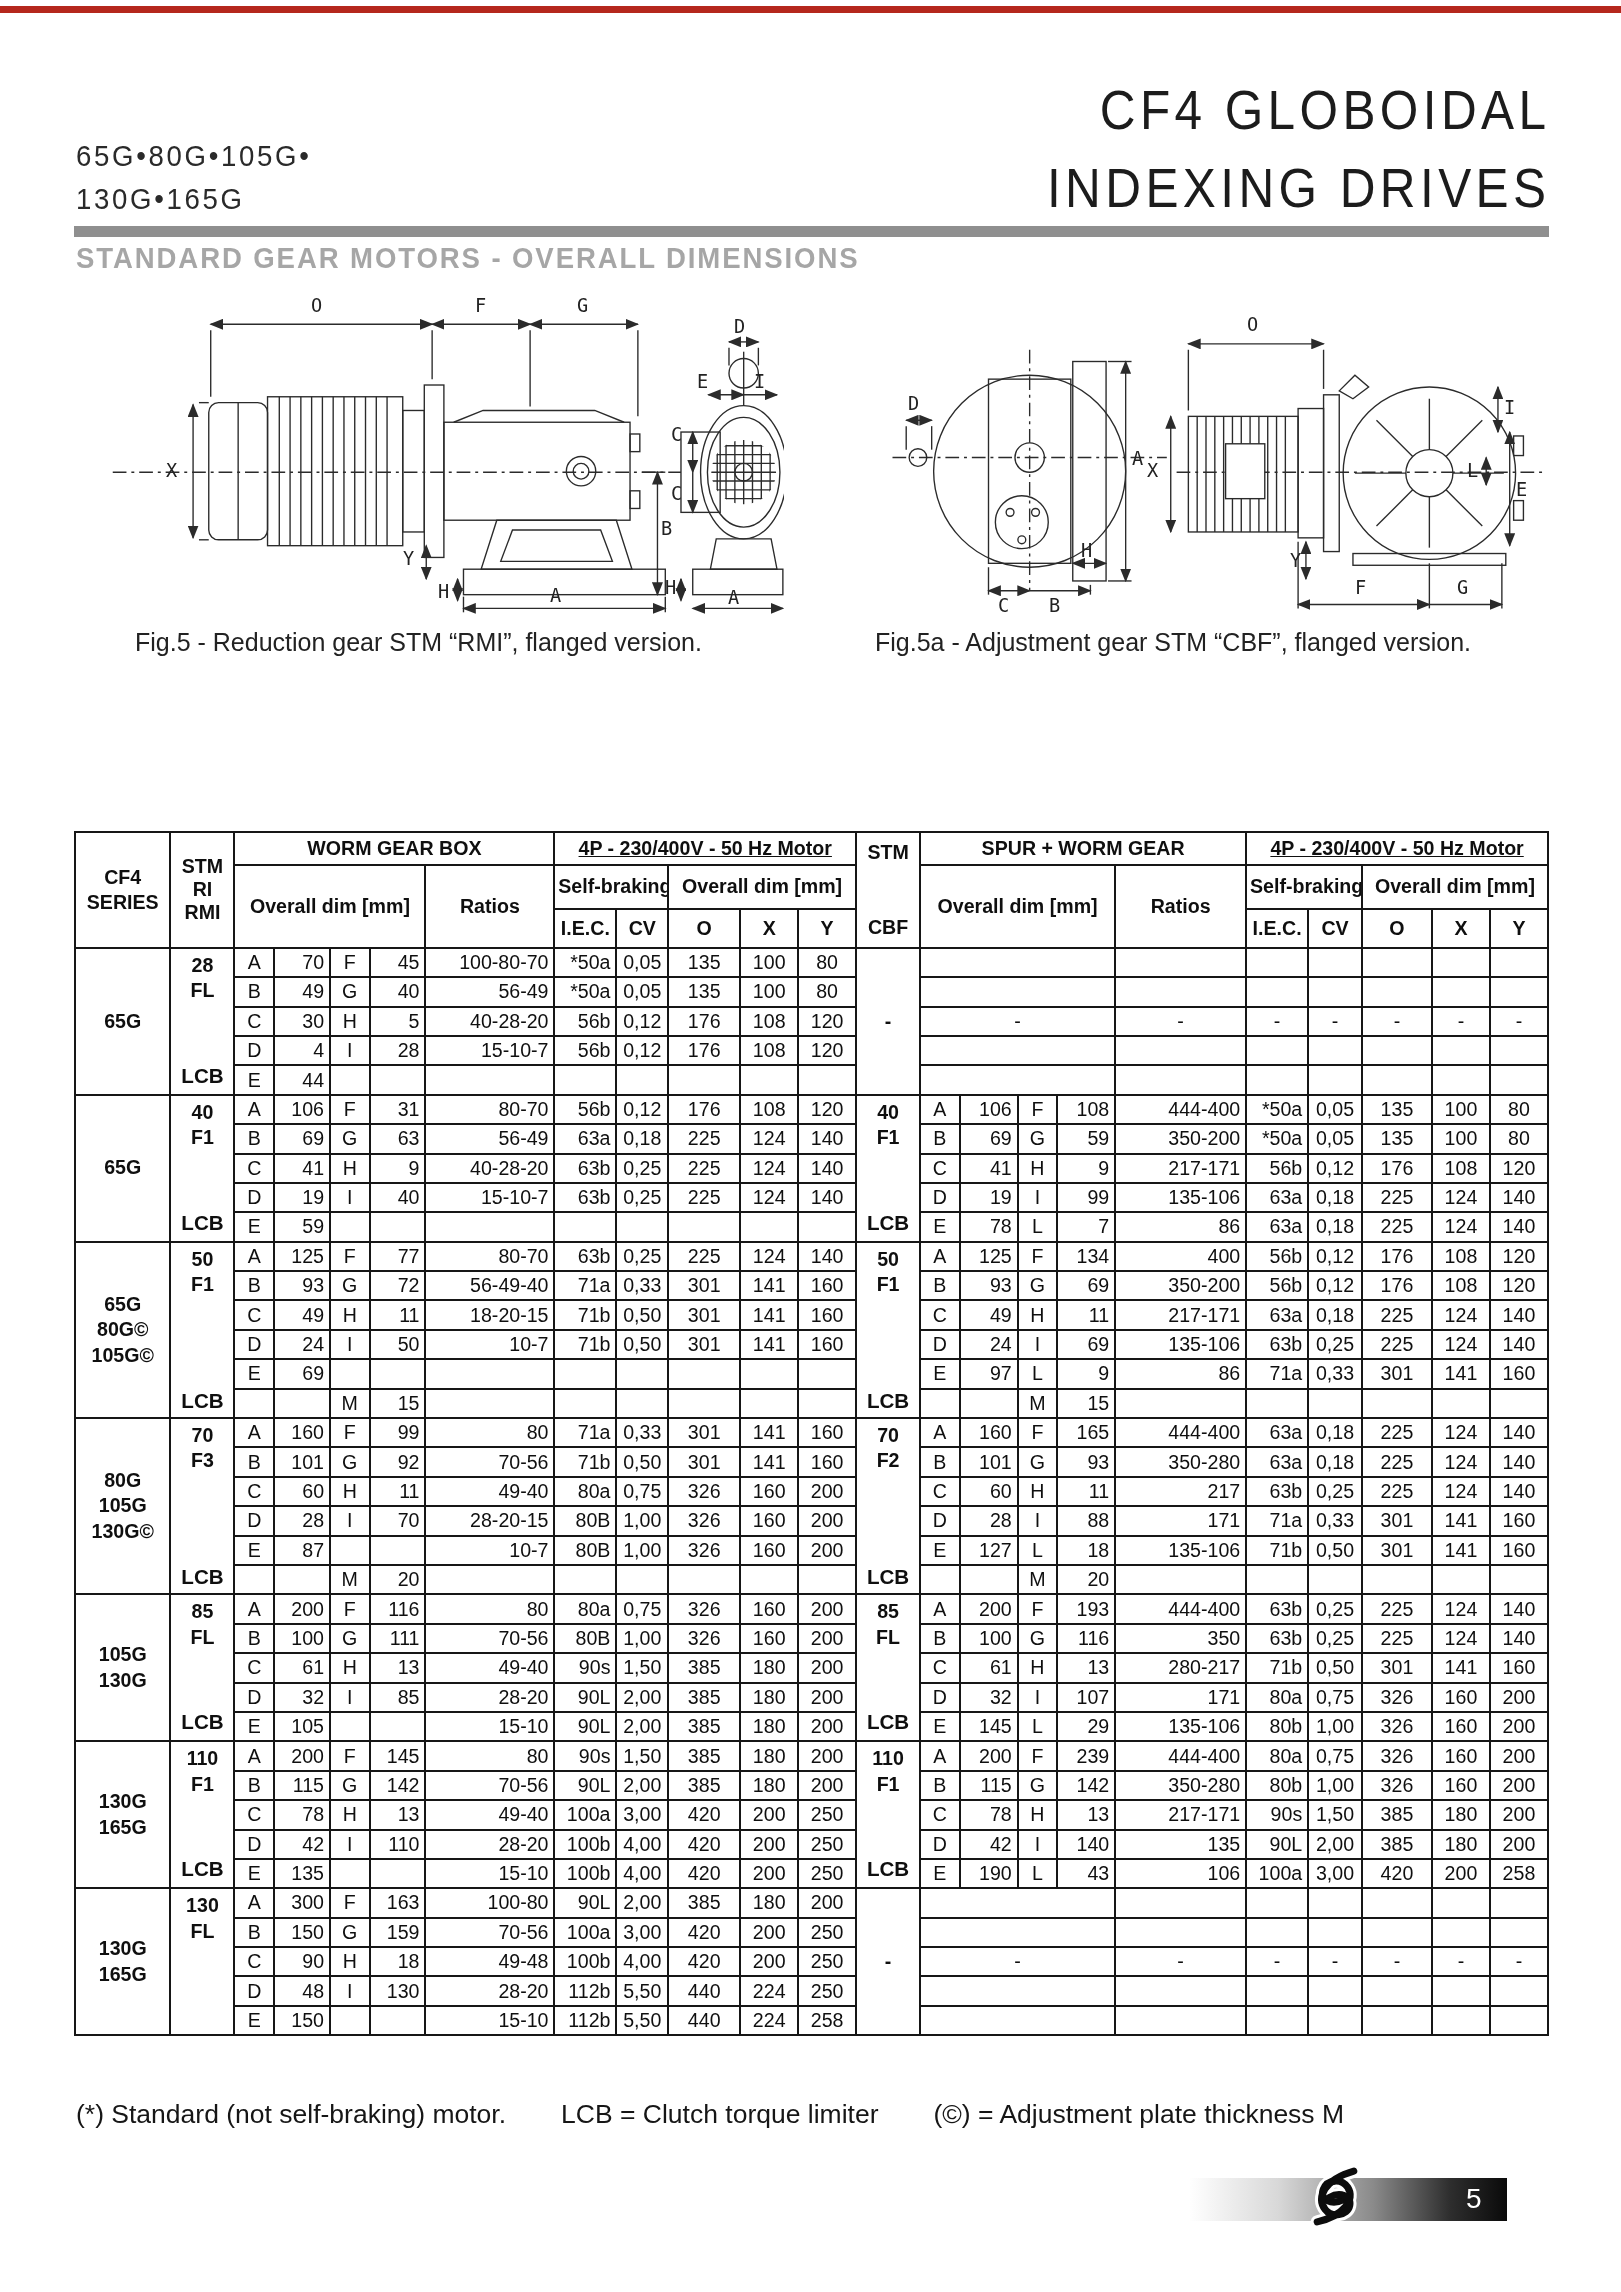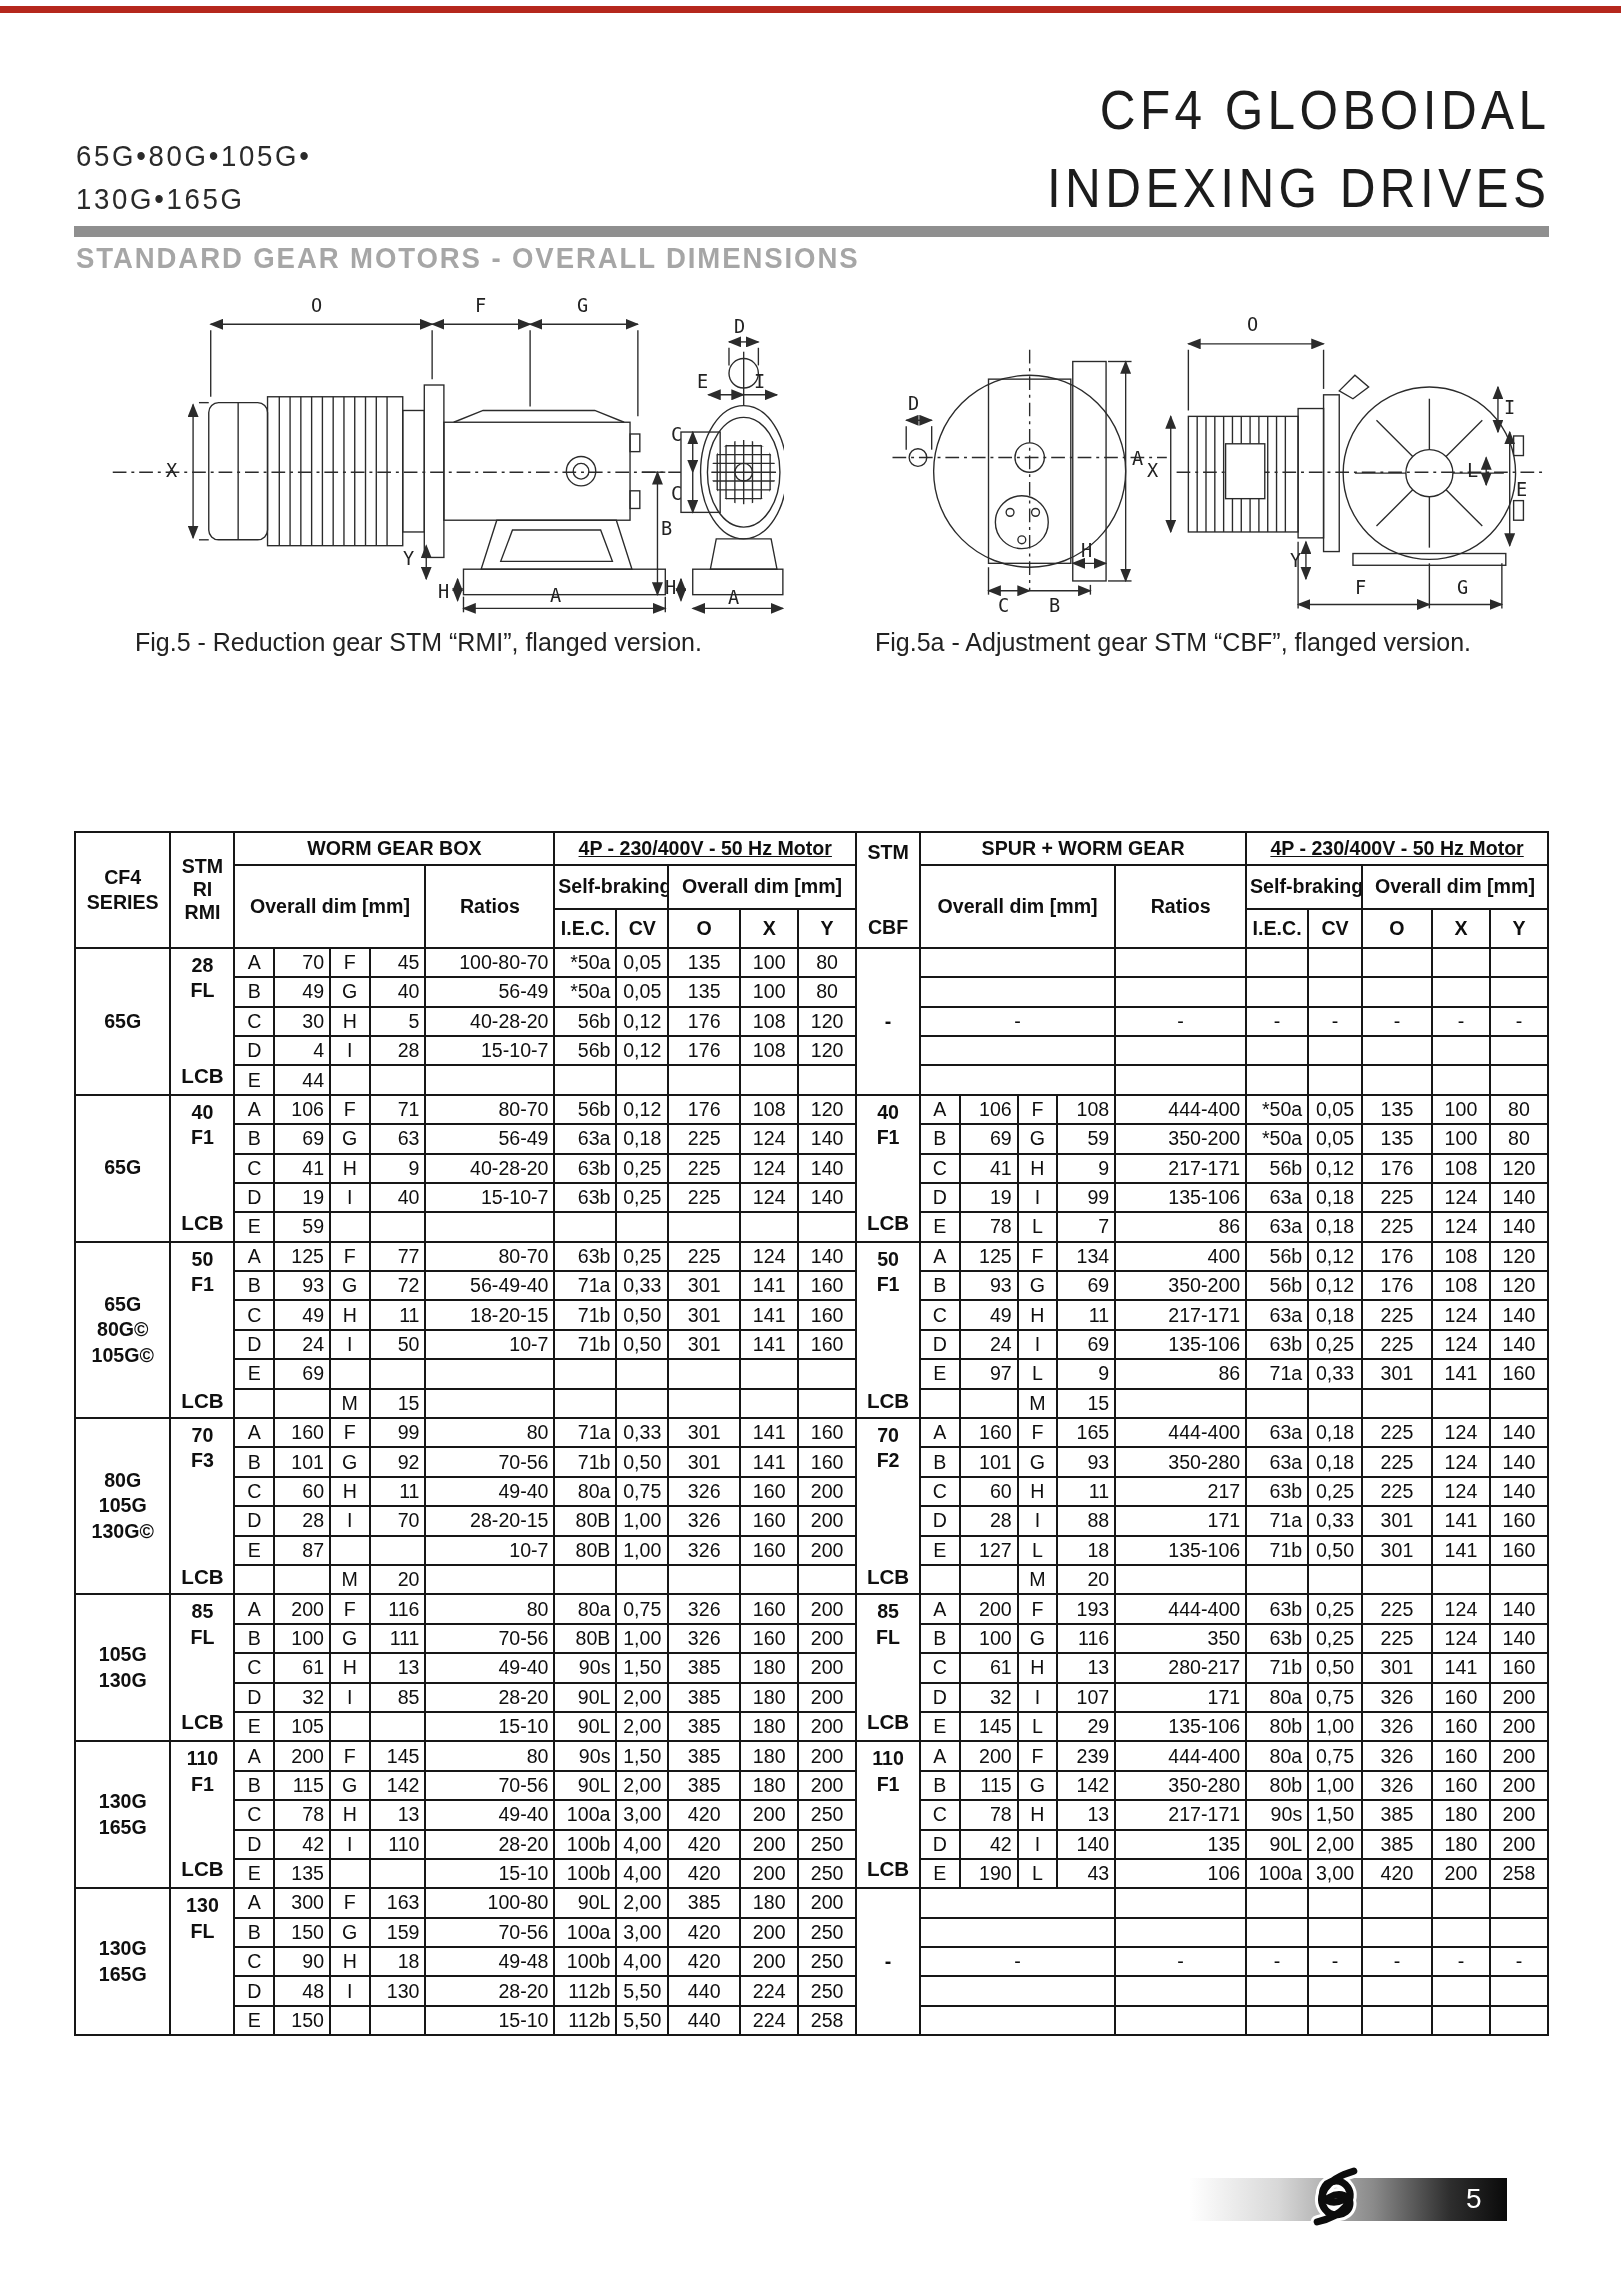--- a/index.html
+++ b/index.html
@@ -485,21 +485,21 @@
               <div class="stm-top">
                 <div>40</div>
                 <div>F1</div>
               </div>
               <div class="stm-bottom">LCB</div>
             </div>
           </td>
           <td class="lt">A</td>
           <td class="vl">106</td>
           <td class="lt">F</td>
-          <td class="vl">71</td>
+          <td class="vl">31</td>
           <td class="rt">80-70</td>
           <td class="iec">56b</td>
           <td class="cv">0,12</td>
           <td class="oxy">176</td>
           <td class="oxy">108</td>
           <td class="oxy">120</td>
           <td class="stm-cell" rowspan="5">
             <div class="stm-inner" style="min-height: 142px;">
               <div class="stm-top">
                 <div>40</div>
@@ -1286,20 +1286,23 @@
           <td class="ctr"></td>
           <td class="ctr"></td>
           <td class="ctr"></td>
           <td class="ctr"></td>
           <td class="ctr"></td>
           <td class="ctr"></td>
         </tr>
       </tbody>
   </table>
 
+  <div class="footnote">
+    <span>(*) Standard (not self-braking) motor.</span><span>LCB = Clutch torque limiter</span><span>(©) = Adjustment plate thickness M</span>
+  </div>
 
   <div class="pagebar">
     <svg class="logo" viewBox="0 0 64 64">
       <g fill="none" stroke-linecap="round">
         <path d="M14 56 C40 50 52 34 44 22 C38 13 24 14 20 24 C16 34 28 40 40 34" stroke="#ffffff" stroke-width="13"></path>
         <path d="M50 6 C22 14 12 32 22 44 C28 52 44 50 46 40 C48 30 36 26 26 32" stroke="#ffffff" stroke-width="13"></path>
         <path d="M14 56 C40 50 52 34 44 22 C38 13 24 14 20 24 C16 34 28 40 40 34" stroke="#0c0c0c" stroke-width="7"></path>
         <path d="M50 6 C22 14 12 32 22 44 C28 52 44 50 46 40 C48 30 36 26 26 32" stroke="#0c0c0c" stroke-width="7"></path>
       </g>
     </svg>

